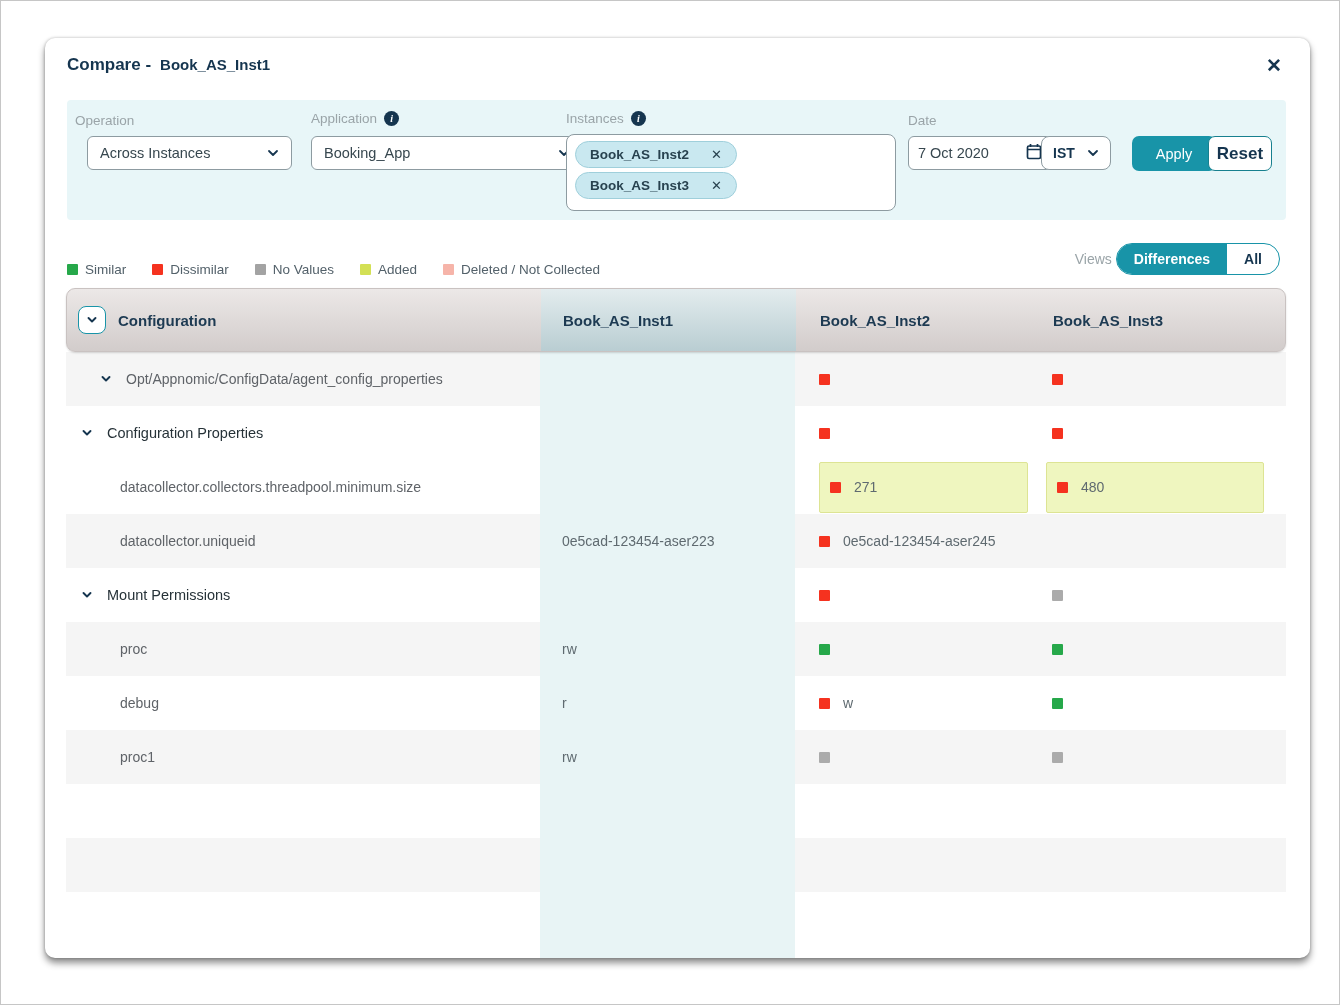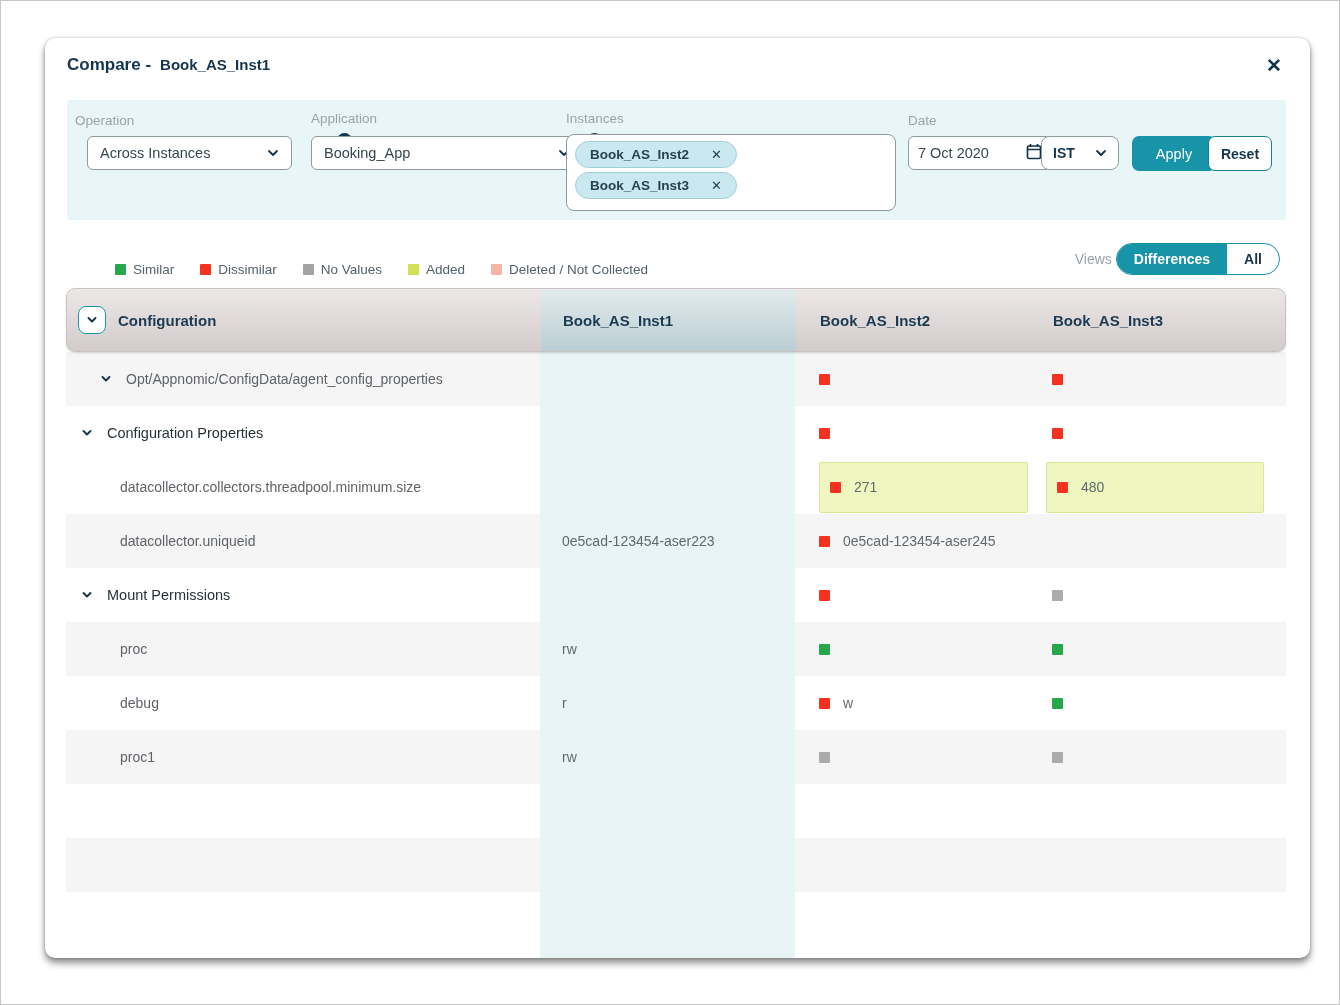--- a/index.html
+++ b/index.html
@@ -14,36 +14,36 @@
     overflow:hidden;
   }
   .dialog-title { position:absolute; left:22px; top:17px; display:flex; align-items:baseline; gap:9px; color:#15354f; }
   .dialog-title .t1 { font-size:17px; font-weight:bold; }
   .dialog-title .t2 { font-size:15px; font-weight:bold; }
   .close-x { position:absolute; right:28px; top:18px; font-size:19px; font-weight:bold; color:#15354f; cursor:pointer; line-height:1; }
 
   
   .filter-panel { position:absolute; left:22px; top:62px; width:1219px; height:120px; background:#e8f6f8; border-radius:4px; }
   .f-label { position:absolute; font-size:13.5px; color:#9aa4a8; }
-  .f-label.with-icon { display:flex; align-items:center; gap:7px;flex-direction:column; }
+  .f-label.with-icon { display:flex; align-items:flex-start; gap:7px; }
   .info-icon { width:15px; height:15px; border-radius:50%; background:#15354f; color:#ffffff; font-size:10px; font-weight:bold; font-style:italic; display:inline-flex; align-items:center; justify-content:center; font-family:"Liberation Serif", serif; }
   .selectbox { position:absolute; height:34px; background:#ffffff; border:1px solid #8d9ba1; border-radius:6px; display:flex; align-items:center; justify-content:space-between; padding:0 12px; font-size:14.5px; color:#37474f; cursor:pointer; }
   .chev { width:12px; height:12px; }
   .chev svg, .row-chevron svg, .hdr-collapse svg { display:block; }
   .instances-box { position:absolute; left:499px; top:34px; width:330px; height:77px; background:#ffffff; border:1px solid #8d9ba1; border-radius:8px; padding:6px 8px; display:flex; flex-direction:column; gap:4px; }
   .chip { width:162px; height:27px; background:#c9e8f0; border:1px solid #9fcfdb; border-radius:14px; display:flex; align-items:center; justify-content:space-between; padding:0 14px; }
   .chip .chip-label { font-size:13.5px; font-weight:bold; color:#28424f; }
   .chip .chip-x { font-size:13px; color:#28424f; cursor:pointer; }
   .datebox { position:absolute; left:841px; top:36px; width:144px; height:34px; background:#ffffff; border:1px solid #8d9ba1; border-radius:6px; display:flex; align-items:center; justify-content:space-between; padding:0 9px; font-size:14.5px; color:#37474f; cursor:pointer; }
-  .tzbox { position:absolute; left:974px; top:36px; width:78px; height:34px; background:#ffffff; border:1px solid #8d9ba1; border-radius:8px; display:flex; align-items:center; justify-content:space-between; padding:0 11px; font-size:14px; font-weight:bold; color:#15354f; cursor:pointer; }
+  .tzbox { position:absolute; left:974px; top:36px; width:70px; height:34px; background:#ffffff; border:1px solid #8d9ba1; border-radius:8px; display:flex; align-items:center; justify-content:space-between; padding:0 11px; font-size:14px; font-weight:bold; color:#15354f; cursor:pointer; }
   .btn-apply { position:absolute; left:1065px; top:36px; width:84px; height:35px; background:#1894a8; color:#ffffff; border:none; border-radius:7px; font-size:14.5px; font-family:inherit; cursor:pointer; }
-  .btn-reset { position:absolute; left:1141px; top:36px; width:64px; height:35px; background:#ffffff; color:#15354f; border:1.5px solid #17808f; border-radius:7px; font-size:14px; font-weight:bold; font-family:inherit; cursor:pointer; }
+  .btn-reset { position:absolute; left:1141px; top:36px; width:64px; height:35px; background:#ffffff; color:#15354f; border:1.5px solid #17808f; border-radius:7px; font-size:17px; font-weight:bold; font-family:inherit; cursor:pointer; }
 
   
-  .legend { position:absolute; left:22px; top:224px; display:flex; align-items:center; gap:26px;margin-left:48px; }
+  .legend { position:absolute; left:22px; top:224px; display:flex; align-items:center; gap:26px; }
   .legend-item { display:flex; align-items:center; gap:7px; }
   .legend-sq { width:11px; height:11px; border-radius:1px; display:inline-block; }
   .legend-label { font-size:13.5px; color:#53616a; }
   .views-wrap { position:absolute; right:30px; top:205px; display:flex; align-items:center; gap:4px; }
   .views-label { font-size:14px; color:#9aa4a8; }
   .views-toggle { display:flex; border:1.5px solid #1894a8; border-radius:18px; overflow:hidden; background:#ffffff; }
   .views-opt { padding:7px 17px; font-size:14px; font-weight:bold; color:#15354f; cursor:pointer; }
   .views-opt.selected { background:#1894a8; color:#ffffff; }
 
   

